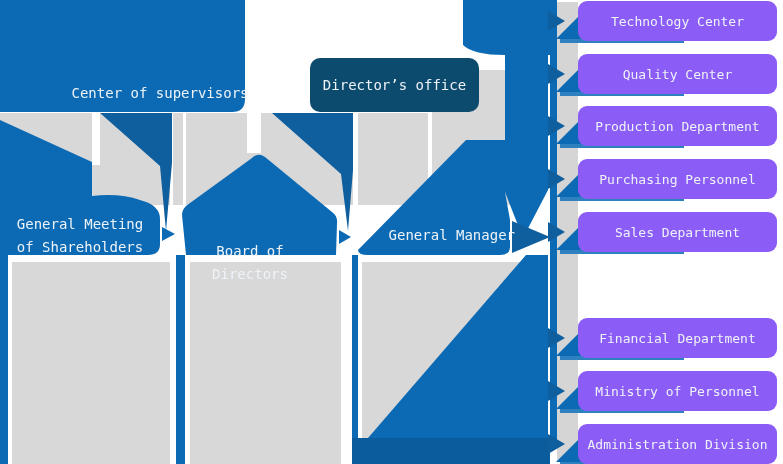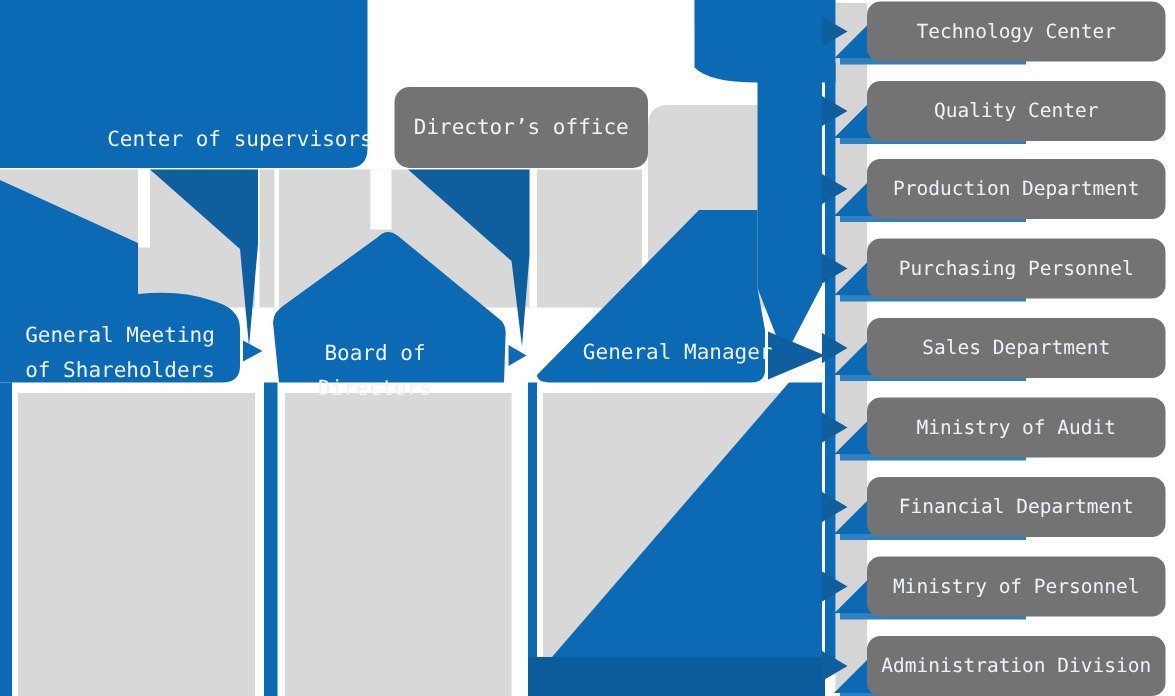--- a/index.html
+++ b/index.html
@@ -7,39 +7,39 @@
     position:relative;width:783px;height:464px;overflow:hidden;background:#ffffff;
     font-family:"DejaVu Sans Mono","Liberation Mono",monospace;
   }
   #shapes{position:absolute;left:0;top:0;width:783px;height:464px;}
   .label{
     position:absolute;color:#eef3f8;font-size:14px;line-height:23px;
     text-align:center;white-space:pre-line;letter-spacing:0px;
   }
   .box{
     position:absolute;display:flex;align-items:center;justify-content:center;
-    background:#737373;color:#eef3f8;border-radius:10px;font-size:14px;
+    background:#0c4a6e;color:#eef3f8;border-radius:10px;font-size:14px;margin-left:47px;
   }
   
   #dept-col{position:absolute;left:544px;top:0;width:239px;height:464px;}
   .dept-row{position:absolute;left:0;width:239px;height:48px;}
   .dept-ribbon{position:absolute;left:16px;top:34px;width:124px;height:8px;background:#2f80bf;z-index:1;}
   .dept-tab{
     position:absolute;left:12px;top:12px;width:26px;height:26px;background:#0c6ab4;z-index:1;
     clip-path:polygon(100% 0,100% 100%,0 100%);
   }
   .dept-arrow{
     position:absolute;left:4px;top:10px;width:0;height:0;z-index:3;
     border-top:10px solid transparent;border-bottom:10px solid transparent;
     border-left:17px solid #0f5f9f;
   }
   .dept-box{
     position:absolute;left:34px;top:0;width:199px;height:40px;z-index:2;
     display:flex;align-items:center;justify-content:center;
-    background:#737373;color:#eef3f8;border-radius:9px;font-size:13px;
+    background:#8b5cf6;color:#eef3f8;border-radius:9px;font-size:13px;
   }
 </style>
 </head>
 <body>
 
 <div id="stage">
 
   <svg id="shapes" viewBox="0 0 783 464" xmlns="http://www.w3.org/2000/svg">
 
     <g fill="#d8d8d8">
@@ -97,21 +97,21 @@
 
   <div class="box" style="left:263px;top:58px;width:169px;height:54px;">
     <span class="label" style="position:static">Director’s office</span>
   </div>
 
   <div class="label" style="left:60px;top:82px;width:200px;">Center of supervisors</div>
 
   <div class="label" style="left:0px;top:213px;width:160px;">General Meeting
 of Shareholders</div>
 
-  <div class="label" style="left:186px;top:225px;width:128px;">Board of Directors</div>
+  <div class="label" style="left:186px;top:240px;width:128px;">Board of Directors</div>
 
   <div class="label" style="left:365px;top:224px;width:150px;text-align:right;">General Manager</div>
 
   <div id="dept-col">
       <div class="dept-row" style="top: 1px;">
         <div class="dept-ribbon"></div>
         <div class="dept-tab"></div>
         <div class="dept-arrow"></div>
         <div class="dept-box">
           <span>Technology Center</span>
@@ -142,28 +142,20 @@
         </div>
       </div>
       <div class="dept-row" style="top: 212px;">
         <div class="dept-ribbon"></div>
         <div class="dept-tab"></div>
         <div class="dept-arrow"></div>
         <div class="dept-box">
           <span>Sales Department</span>
         </div>
       </div>
-      <div class="dept-row" style="top: 265px;">
-        <div class="dept-ribbon"></div>
-        <div class="dept-tab"></div>
-        <div class="dept-arrow"></div>
-        <div class="dept-box">
-          <span>Ministry of Audit</span>
-        </div>
-      </div>
       <div class="dept-row" style="top: 318px;">
         <div class="dept-ribbon"></div>
         <div class="dept-tab"></div>
         <div class="dept-arrow"></div>
         <div class="dept-box">
           <span>Financial Department</span>
         </div>
       </div>
       <div class="dept-row" style="top: 371px; text-decoration: underline;">
         <div class="dept-ribbon"></div>

